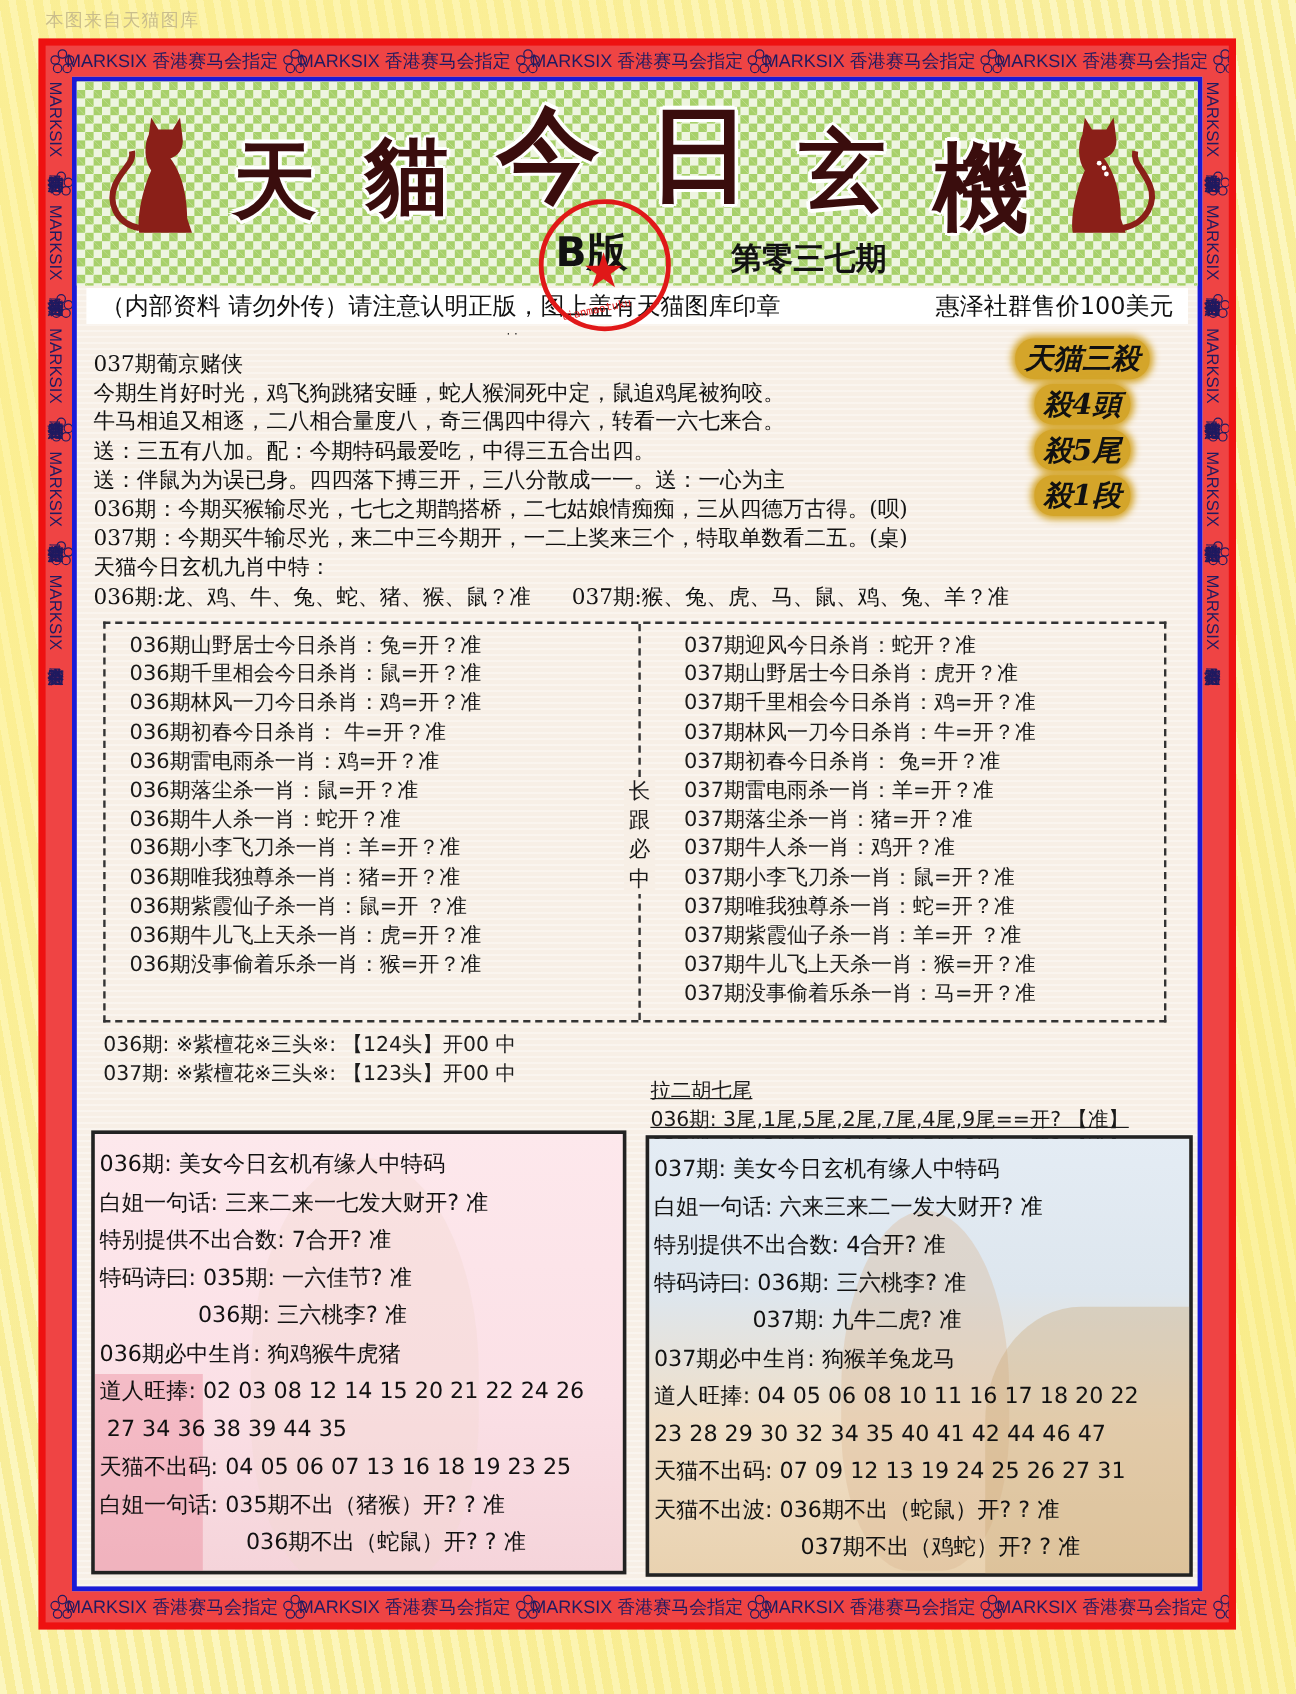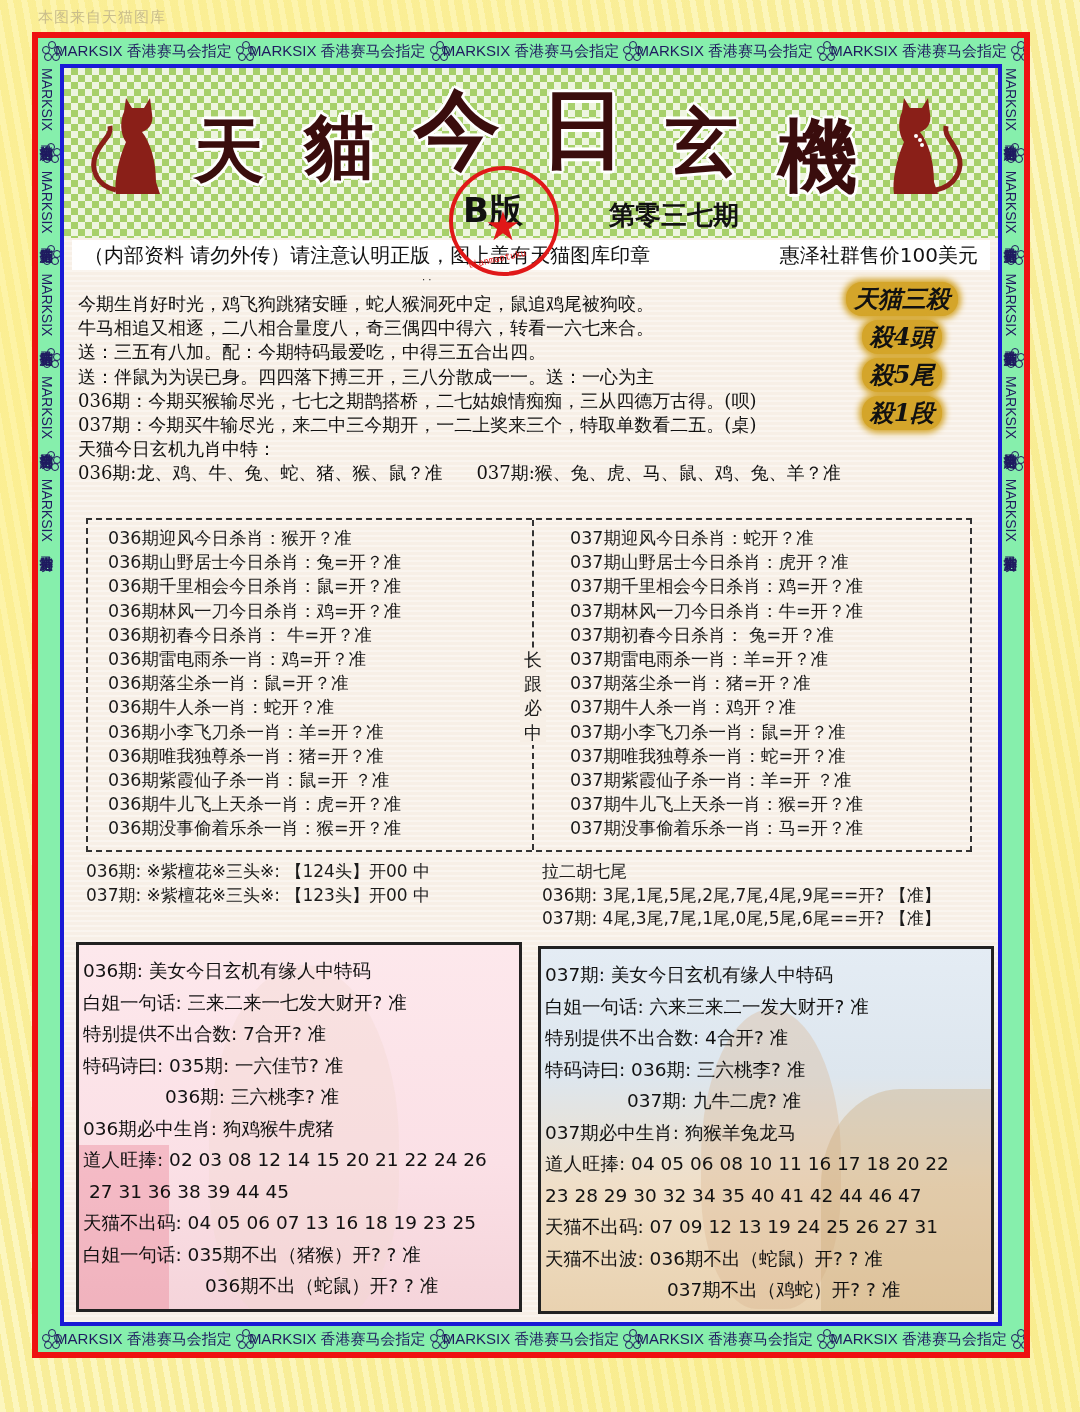--- a/index.html
+++ b/index.html
@@ -8,21 +8,21 @@
     background:#fbf3a8;
     background-image:
       radial-gradient(ellipse at 20% 30%, rgba(255,240,140,0.7), transparent 60%),
       radial-gradient(ellipse at 80% 70%, rgba(250,235,120,0.6), transparent 60%),
       repeating-linear-gradient(80deg, rgba(255,255,255,0.25) 0 6px, rgba(240,220,110,0.25) 6px 14px);
     font-family:"DejaVu Sans","Liberation Sans",sans-serif;
     color:#1a1a1a;
   }
   .watermark{position:absolute;left:38px;top:8px;font-size:15px;color:#c9bd8c;letter-spacing:1px;font-family:"DejaVu Serif",serif;}
   .frame-red{position:absolute;left:32px;top:32px;width:998px;height:1326px;background:#ee1111;}
-  .frame-inner{position:absolute;left:6px;top:6px;right:6px;bottom:6px;background:#86efac;}
+  .frame-inner{position:absolute;left:6px;top:6px;right:6px;bottom:6px;background:#ef4444;}
   .strip-h{position:absolute;left:0;right:0;height:26px;display:flex;align-items:center;white-space:nowrap;overflow:hidden;font-size:15px;color:#1f1a60;font-family:"Liberation Sans",sans-serif;}
   .strip-h.top{top:0;}
   .strip-h.bottom{bottom:0;}
   .strip-v{position:absolute;top:30px;bottom:30px;width:22px;overflow:hidden;}
   .strip-v.left{left:0;}
   .strip-v.right{right:0;}
   .strip-v .vtext{writing-mode:vertical-rl;font-size:14px;color:#1f1a60;white-space:nowrap;font-family:"Liberation Sans",sans-serif;}
   .flower{display:inline-block;width:20px;height:20px;position:relative;margin:0 4px 0 4px;vertical-align:middle;}
   .flower i{position:absolute;width:8px;height:8px;border:1.6px solid #1f1a60;border-radius:50%;box-sizing:border-box;}
   .flower i:nth-child(1){left:6px;top:0;}
@@ -68,21 +68,21 @@
   
   .kills{position:absolute;left:22px;top:450px;right:26px;height:330px;border:2px dashed #333;border-top-style:dashed;}
   .kcol{position:absolute;top:6px;font-size:17.5px;line-height:24.2px;font-family:"DejaVu Sans",sans-serif;white-space:nowrap;}
   .kcol.left{left:20px;}
   .kcol.right{left:482px;}
   .kdivider{position:absolute;left:444px;top:0;bottom:0;border-left:2px dashed #333;}
   .kmid{position:absolute;left:432px;top:128px;width:26px;background:#f7efe6;text-align:center;font-size:18px;line-height:24.2px;}
   
   .sect{position:absolute;font-size:17px;line-height:23.5px;white-space:nowrap;font-family:"DejaVu Sans",sans-serif;}
   .sect.left{left:22px;top:792px;}
-  .sect.right{left:478px;top:792px;}
+  .sect.right{left:478px;top:830px;text-decoration:underline;}
   
   .pbox{position:absolute;top:874px;height:370px;border:3px solid #222;box-sizing:border-box;overflow:hidden;}
   .pbox.left{left:12px;width:446px;background:linear-gradient(180deg,#fde8ec 0%,#fbe0e6 60%,#f5d4da 100%);}
   .pbox.right{left:474px;width:456px;top:878px;height:368px;background:linear-gradient(180deg,#e4ecf4 0%,#dde6ee 35%,#f0dfc8 65%,#e9d2b0 100%);}
   .pbox .bg-fig{position:absolute;border-radius:50% 50% 40% 40%;opacity:0.35;}
   .pbox .lines{position:absolute;left:4px;top:10px;font-size:18.5px;line-height:31.5px;white-space:nowrap;font-family:"DejaVu Sans",sans-serif;color:#111;}
   .indent{padding-left:82px;}
   .indent2{padding-left:122px;}
   .indent3{padding-left:6px;}
 </style>
@@ -253,20 +253,21 @@
         <span class="url">tianmaotuku</span>
       </div>
 
       <div class="notice">
         <span>（内部资料  请勿外传）请注意认明正版，图上盖有天猫图库印章</span>
         <span>惠泽社群售价100美元</span>
       </div>
       <div class="dots">· ·</div>
 
       <div class="prose">
+        <div>037期葡京赌侠</div>
         <div>今期生肖好时光，鸡飞狗跳猪安睡，蛇人猴洞死中定，鼠追鸡尾被狗咬。</div>
         <div>牛马相追又相逐，二八相合量度八，奇三偶四中得六，转看一六七来合。</div>
         <div>送：三五有八加。配：今期特码最爱吃，中得三五合出四。</div>
         <div>送：伴鼠为为误已身。四四落下搏三开，三八分散成一一。送：一心为主</div>
         <div>036期：今期买猴输尽光，七七之期鹊搭桥，二七姑娘情痴痴，三从四德万古得。(呗)</div>
         <div>037期：今期买牛输尽光，来二中三今期开，一二上奖来三个，特取单数看二五。(桌)</div>
         <div>天猫今日玄机九肖中特：</div>
         <div class="nine">
           <span>036期:龙、鸡、牛、兔、蛇、猪、猴、鼠？准</span>
           <span>037期:猴、兔、虎、马、鼠、鸡、兔、羊？准</span>
@@ -275,21 +276,20 @@
 
       <div class="badge">
         <div>天猫三殺</div><br>
         <div>殺4頭</div><br>
         <div>殺5尾</div><br>
         <div>殺1段</div>
       </div>
 
       <div class="kills">
         <div class="kcol left">
-          <div>036期迎风今日杀肖：猴开？准</div>
           <div>036期山野居士今日杀肖：兔=开？准</div>
           <div>036期千里相会今日杀肖：鼠=开？准</div>
           <div>036期林风一刀今日杀肖：鸡=开？准</div>
           <div>036期初春今日杀肖：  牛=开？准</div>
           <div>036期雷电雨杀一肖：鸡=开？准</div>
           <div>036期落尘杀一肖：鼠=开？准</div>
           <div>036期牛人杀一肖：蛇开？准</div>
           <div>036期小李飞刀杀一肖：羊=开？准</div>
           <div>036期唯我独尊杀一肖：猪=开？准</div>
           <div>036期紫霞仙子杀一肖：鼠=开 ？准</div>
@@ -334,21 +334,21 @@
         <div class="bg-fig" style="left:130px;top:20px;width:190px;height:360px;background:#f2d7cf;"></div>
         <div class="bg-fig" style="left:0;top:200px;width:90px;height:180px;background:#e8768a;border-radius:0;"></div>
         <div class="lines">
           <div>036期:  美女今日玄机有缘人中特码</div>
           <div>白姐一句话:  三来二来一七发大财开?  准</div>
           <div>特别提供不出合数:  7合开?  准</div>
           <div>特码诗曰:  035期:  一六佳节?  准</div>
           <div class="indent">036期:  三六桃李?  准</div>
           <div>036期必中生肖:  狗鸡猴牛虎猪</div>
           <div>道人旺捧:  02  03  08  12  14  15  20  21  22  24  26</div>
-          <div class="indent3">27  31  36  38  39  44  45</div>
+          <div class="indent3">27  34  36  38  39  44  35</div>
           <div>天猫不出码:  04  05  06  07  13  16  18  19  23  25</div>
           <div>白姐一句话:  035期不出（猪猴）开?  ?  准</div>
           <div class="indent2">036期不出（蛇鼠）开?  ?  准</div>
         </div>
       </div>
 
       <div class="pbox right">
         <div class="bg-fig" style="left:160px;top:60px;width:140px;height:300px;background:#d9b48f;"></div>
         <div class="bg-fig" style="left:280px;top:140px;width:200px;height:240px;background:#c9a674;border-radius:40% 0 0 0;"></div>
         <div class="lines">

